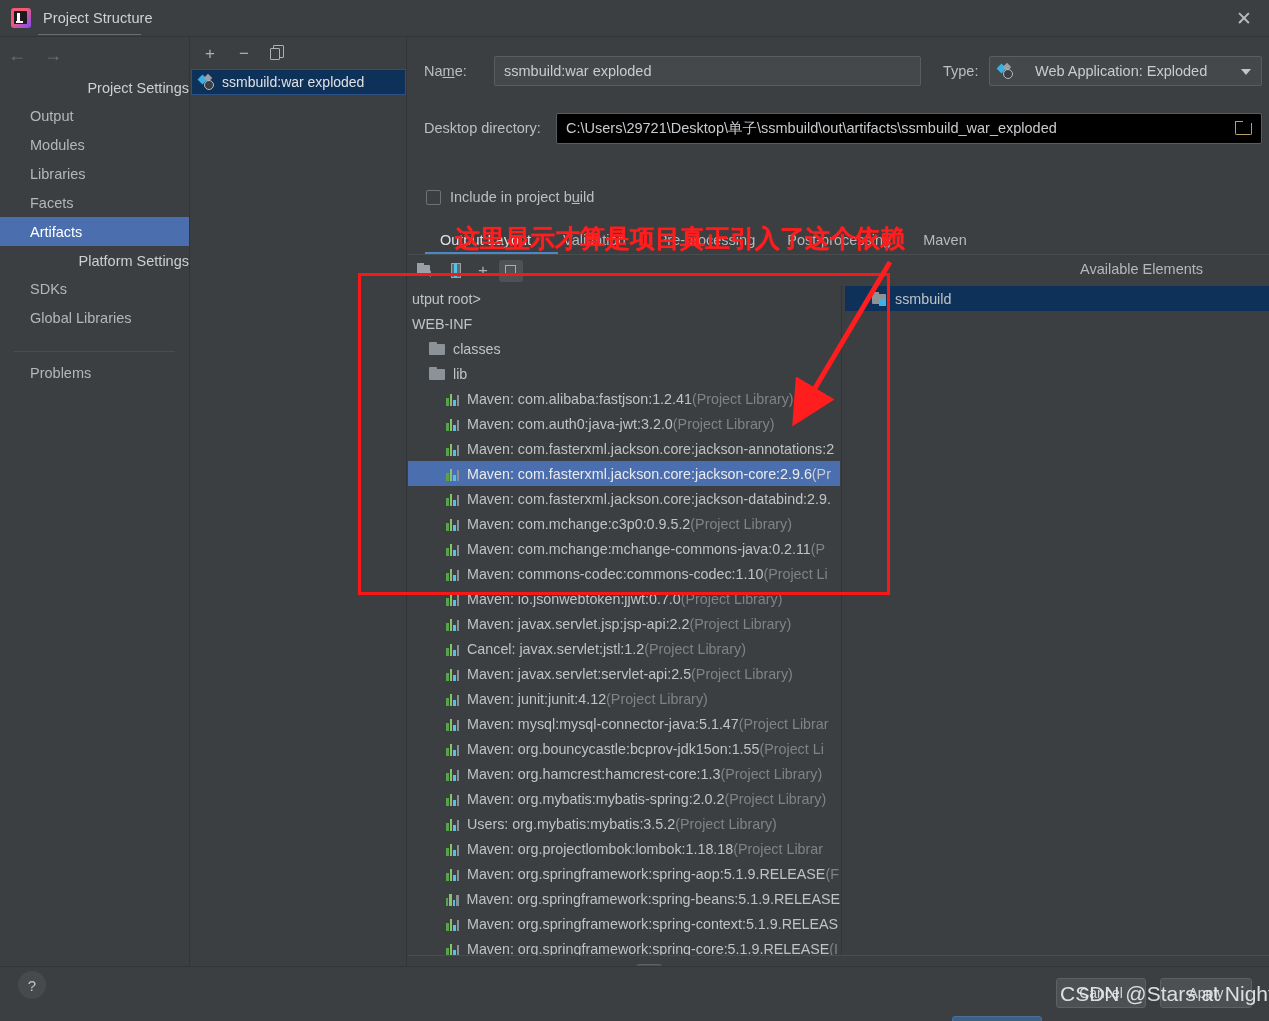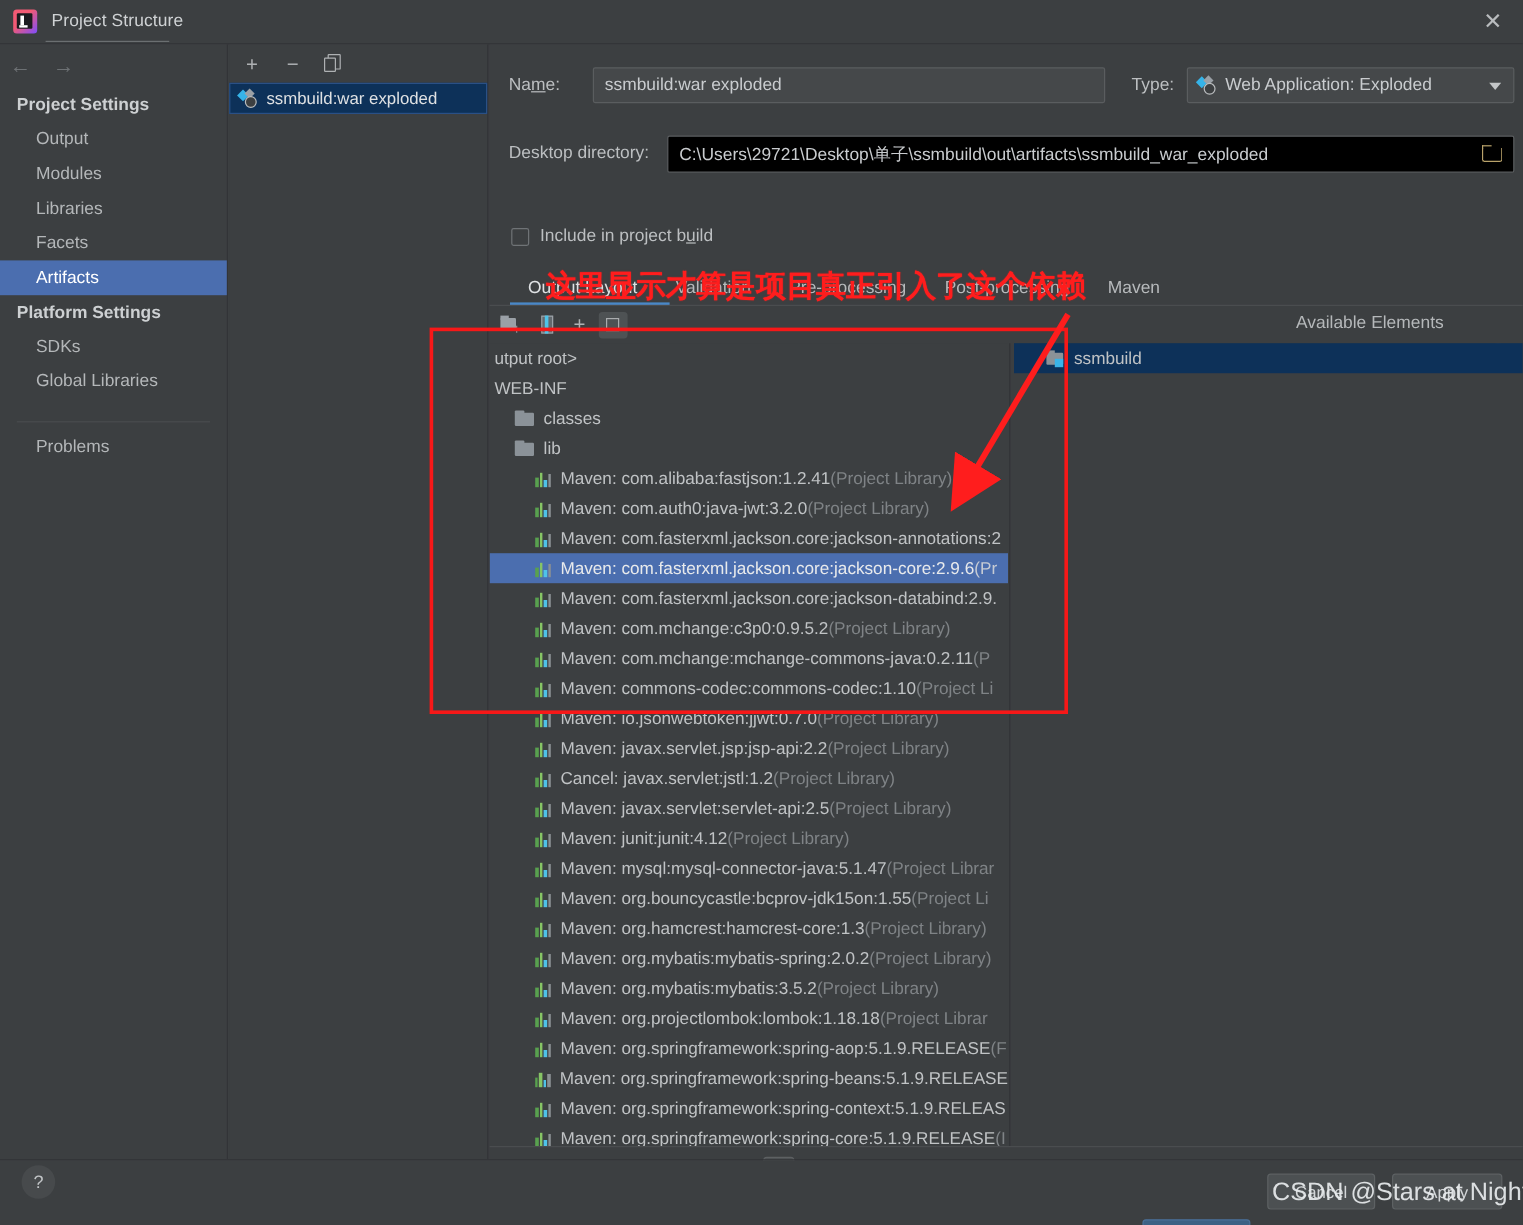--- a/index.html
+++ b/index.html
@@ -56,21 +56,21 @@
 
   
   .sidebar {
     position: absolute; left: 0; top: 37px; width: 190px; height: 929px;
     background: #3c3f41;
     border-right: 1px solid #323437;
   }
   .nav-arrows { height: 36px; display: flex; align-items: center; padding-left: 8px; gap: 18px; }
   .nav-arrow { font-size: 18px; color: #6d7174; line-height: 1; }
   .sb-head {
-    padding: 7px 0 5px 14px; font-size: 14.5px; font-weight: bold; color: #cdd0d2;
+    padding: 7px 0 5px 14px; font-size: 14.5px; font-weight: normal; color: #cdd0d2; text-align: right;
   }
   .sb-item {
     height: 29px; display: flex; align-items: center;
     padding-left: 30px; font-size: 14.5px; color: #b4b7b9;
   }
   .sb-item.selected { background: #4b6eaf; color: #ffffff; }
   .sb-gap { height: 14px; }
   .sb-divider {
     margin: 5px 14px 0 14px; height: 1px; background: #4a4d4f;
   }
@@ -125,21 +125,21 @@
   .name-input {
     position: absolute; left: 70px; top: 0; width: 427px; height: 30px;
     background: #45484a; border: 1px solid #5a5d5f; border-radius: 2px;
     display: flex; align-items: center; padding-left: 9px;
     font-size: 14.5px; color: #c9cccf;
   }
   .type-label { position: absolute; left: 519px; top: 7px; font-size: 14.5px; color: #bcbfc1; }
   .type-combo {
     position: absolute; left: 565px; top: 0; width: 273px; height: 30px;
     background: #45484a; border: 1px solid #5a5d5f; border-radius: 2px;
-    display: flex; align-items: center; padding-left: 8px; gap: 7px;
+    display: flex; align-items: center; padding-left: 8px; gap: 21px;
     font-size: 14.5px; color: #c9cccf;
   }
   .combo-arrow {
     position: absolute; right: 10px; top: 12px;
     width: 0; height: 0; border-left: 5px solid transparent;
     border-right: 5px solid transparent; border-top: 6px solid #c3c6c8;
   }
 
   .outdir-row { position: absolute; left: 16px; top: 76px; width: 838px; height: 32px; }
   .outdir-label { position: absolute; left: 0; top: 7px; font-size: 14.5px; color: #bcbfc1; }
@@ -674,21 +674,21 @@
           <span class="lib-suffix"> (Project Library)</span>
         </div>
         <div class="tree-row">
           <span style="display: inline-block; width: 38px;"></span>
           <span class="maven-ico">
             <i></i>
             <i></i>
             <i></i>
             <i></i>
           </span>
-          <span>Maven: org.mybatis:mybatis:3.5.2</span>
+          <span>Users: org.mybatis:mybatis:3.5.2</span>
           <span class="lib-suffix"> (Project Library)</span>
         </div>
         <div class="tree-row">
           <span style="display: inline-block; width: 38px;"></span>
           <span class="maven-ico">
             <i></i>
             <i></i>
             <i></i>
             <i></i>
           </span>

